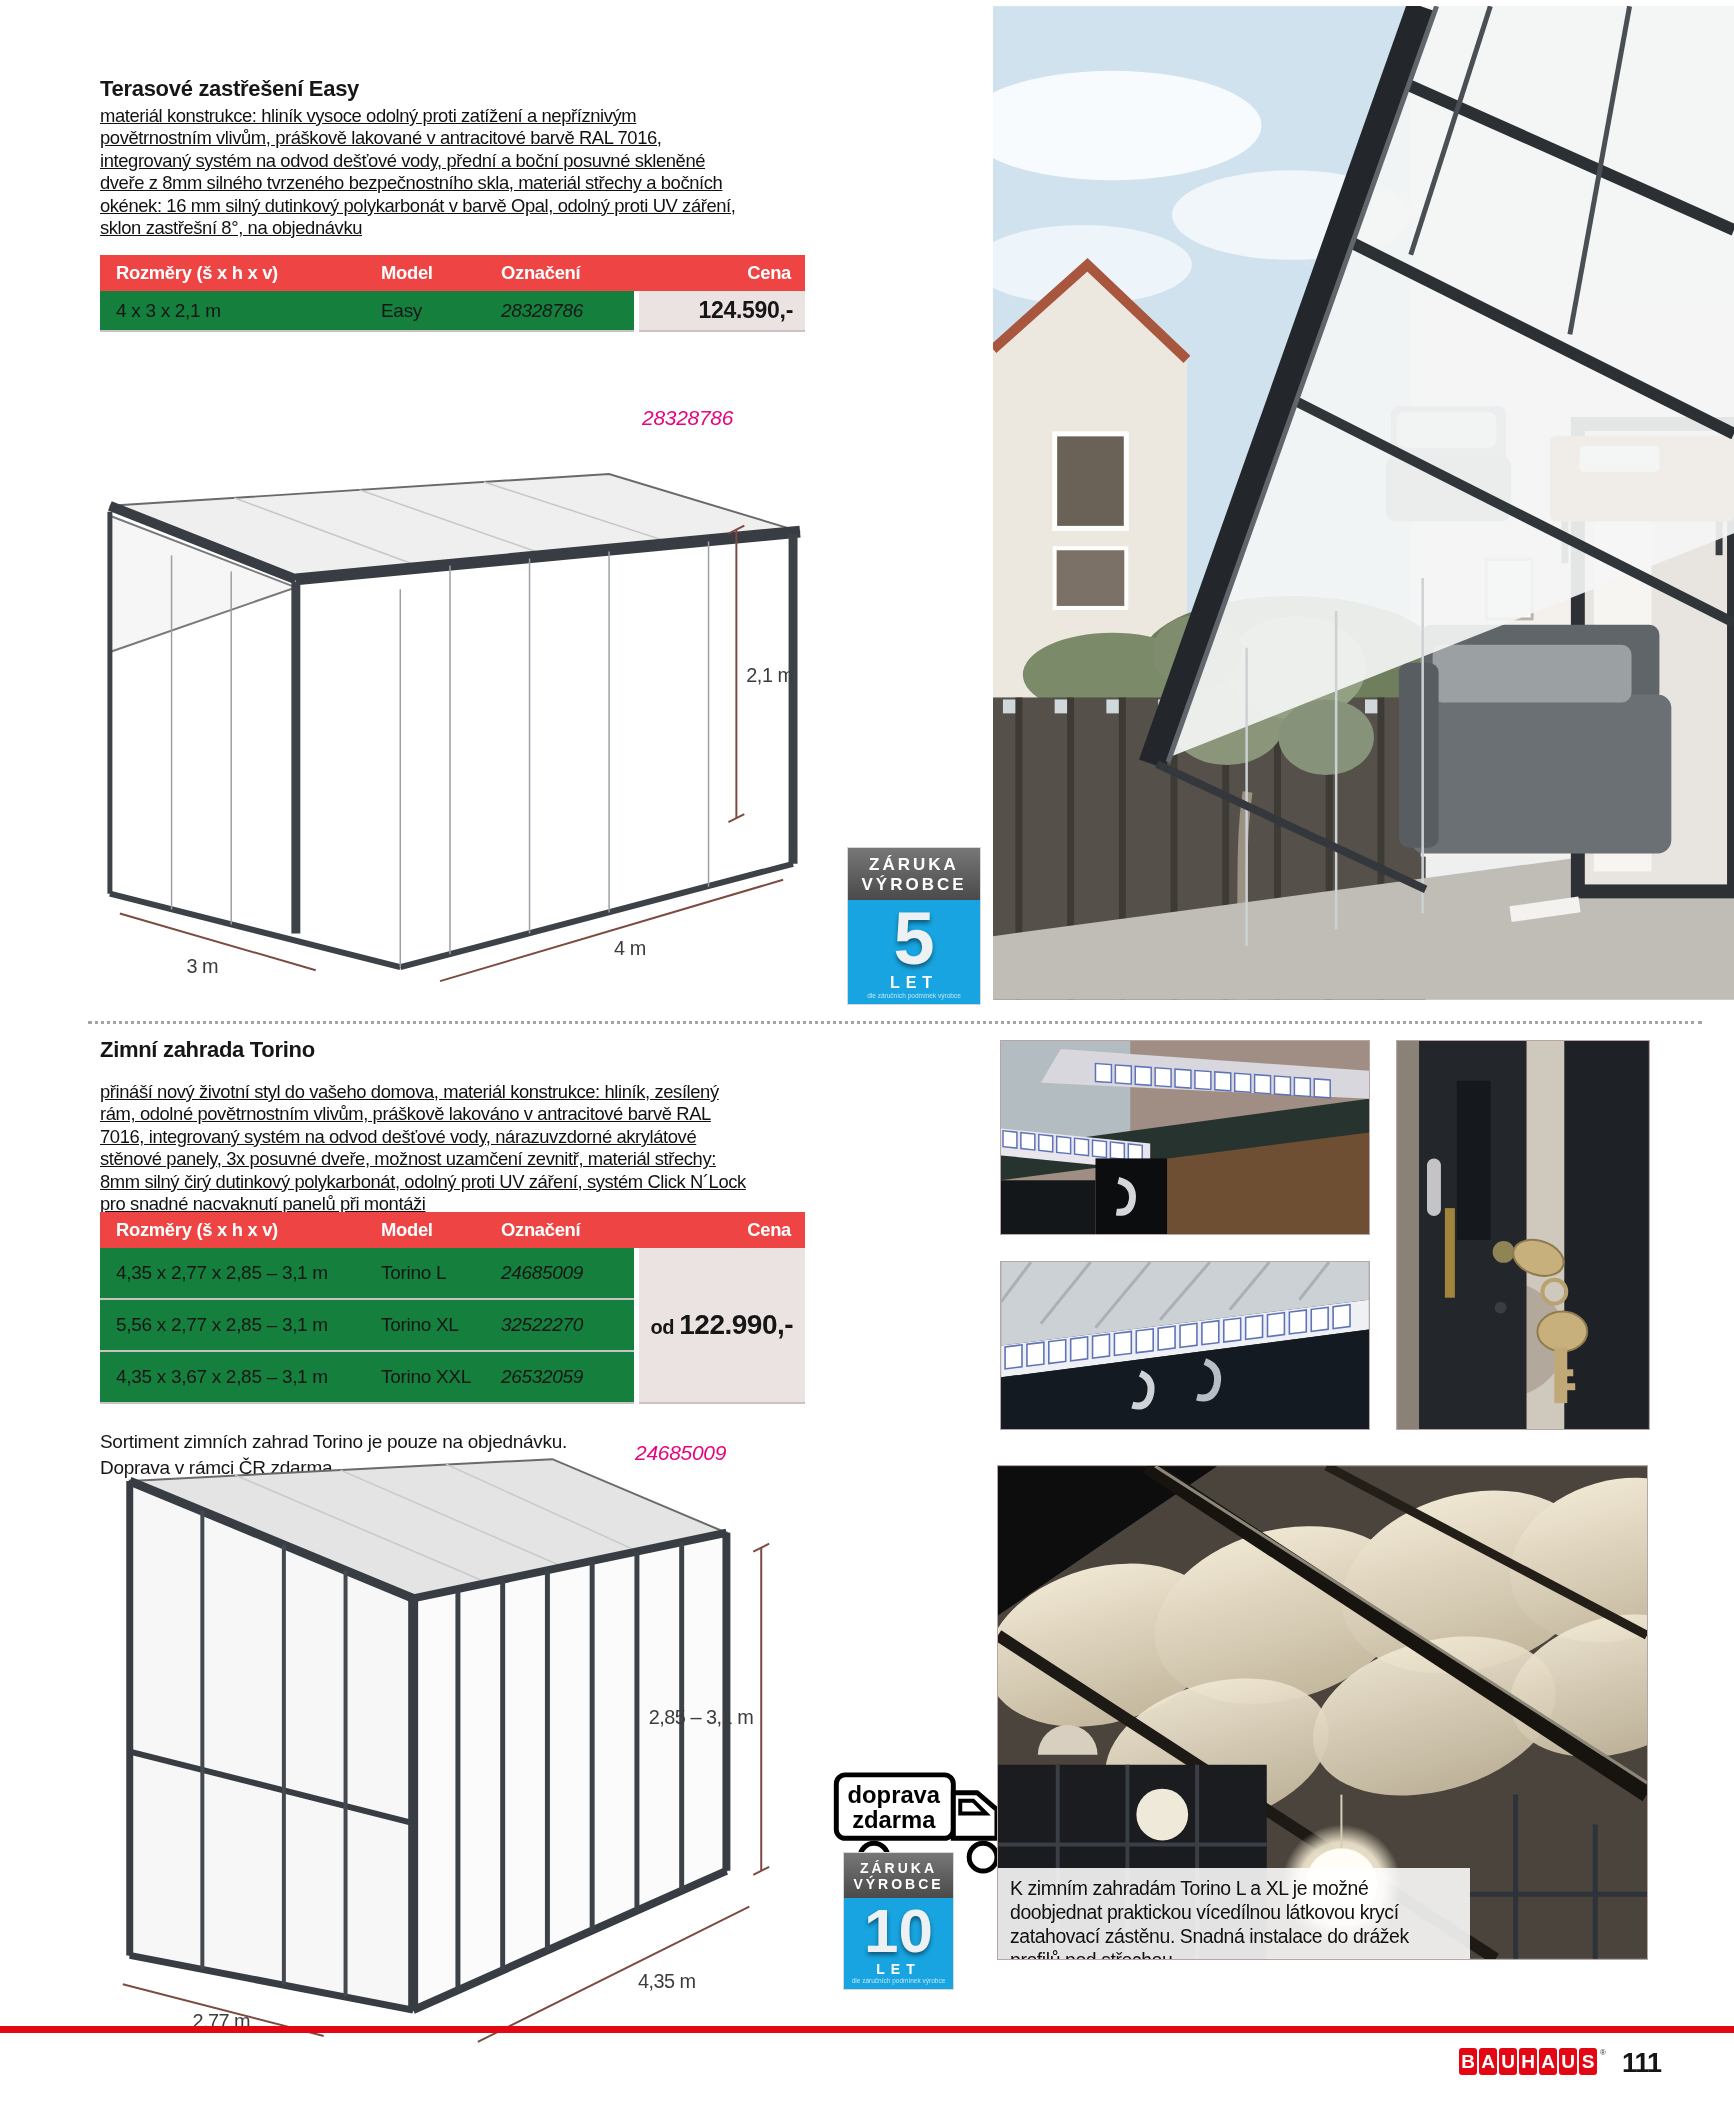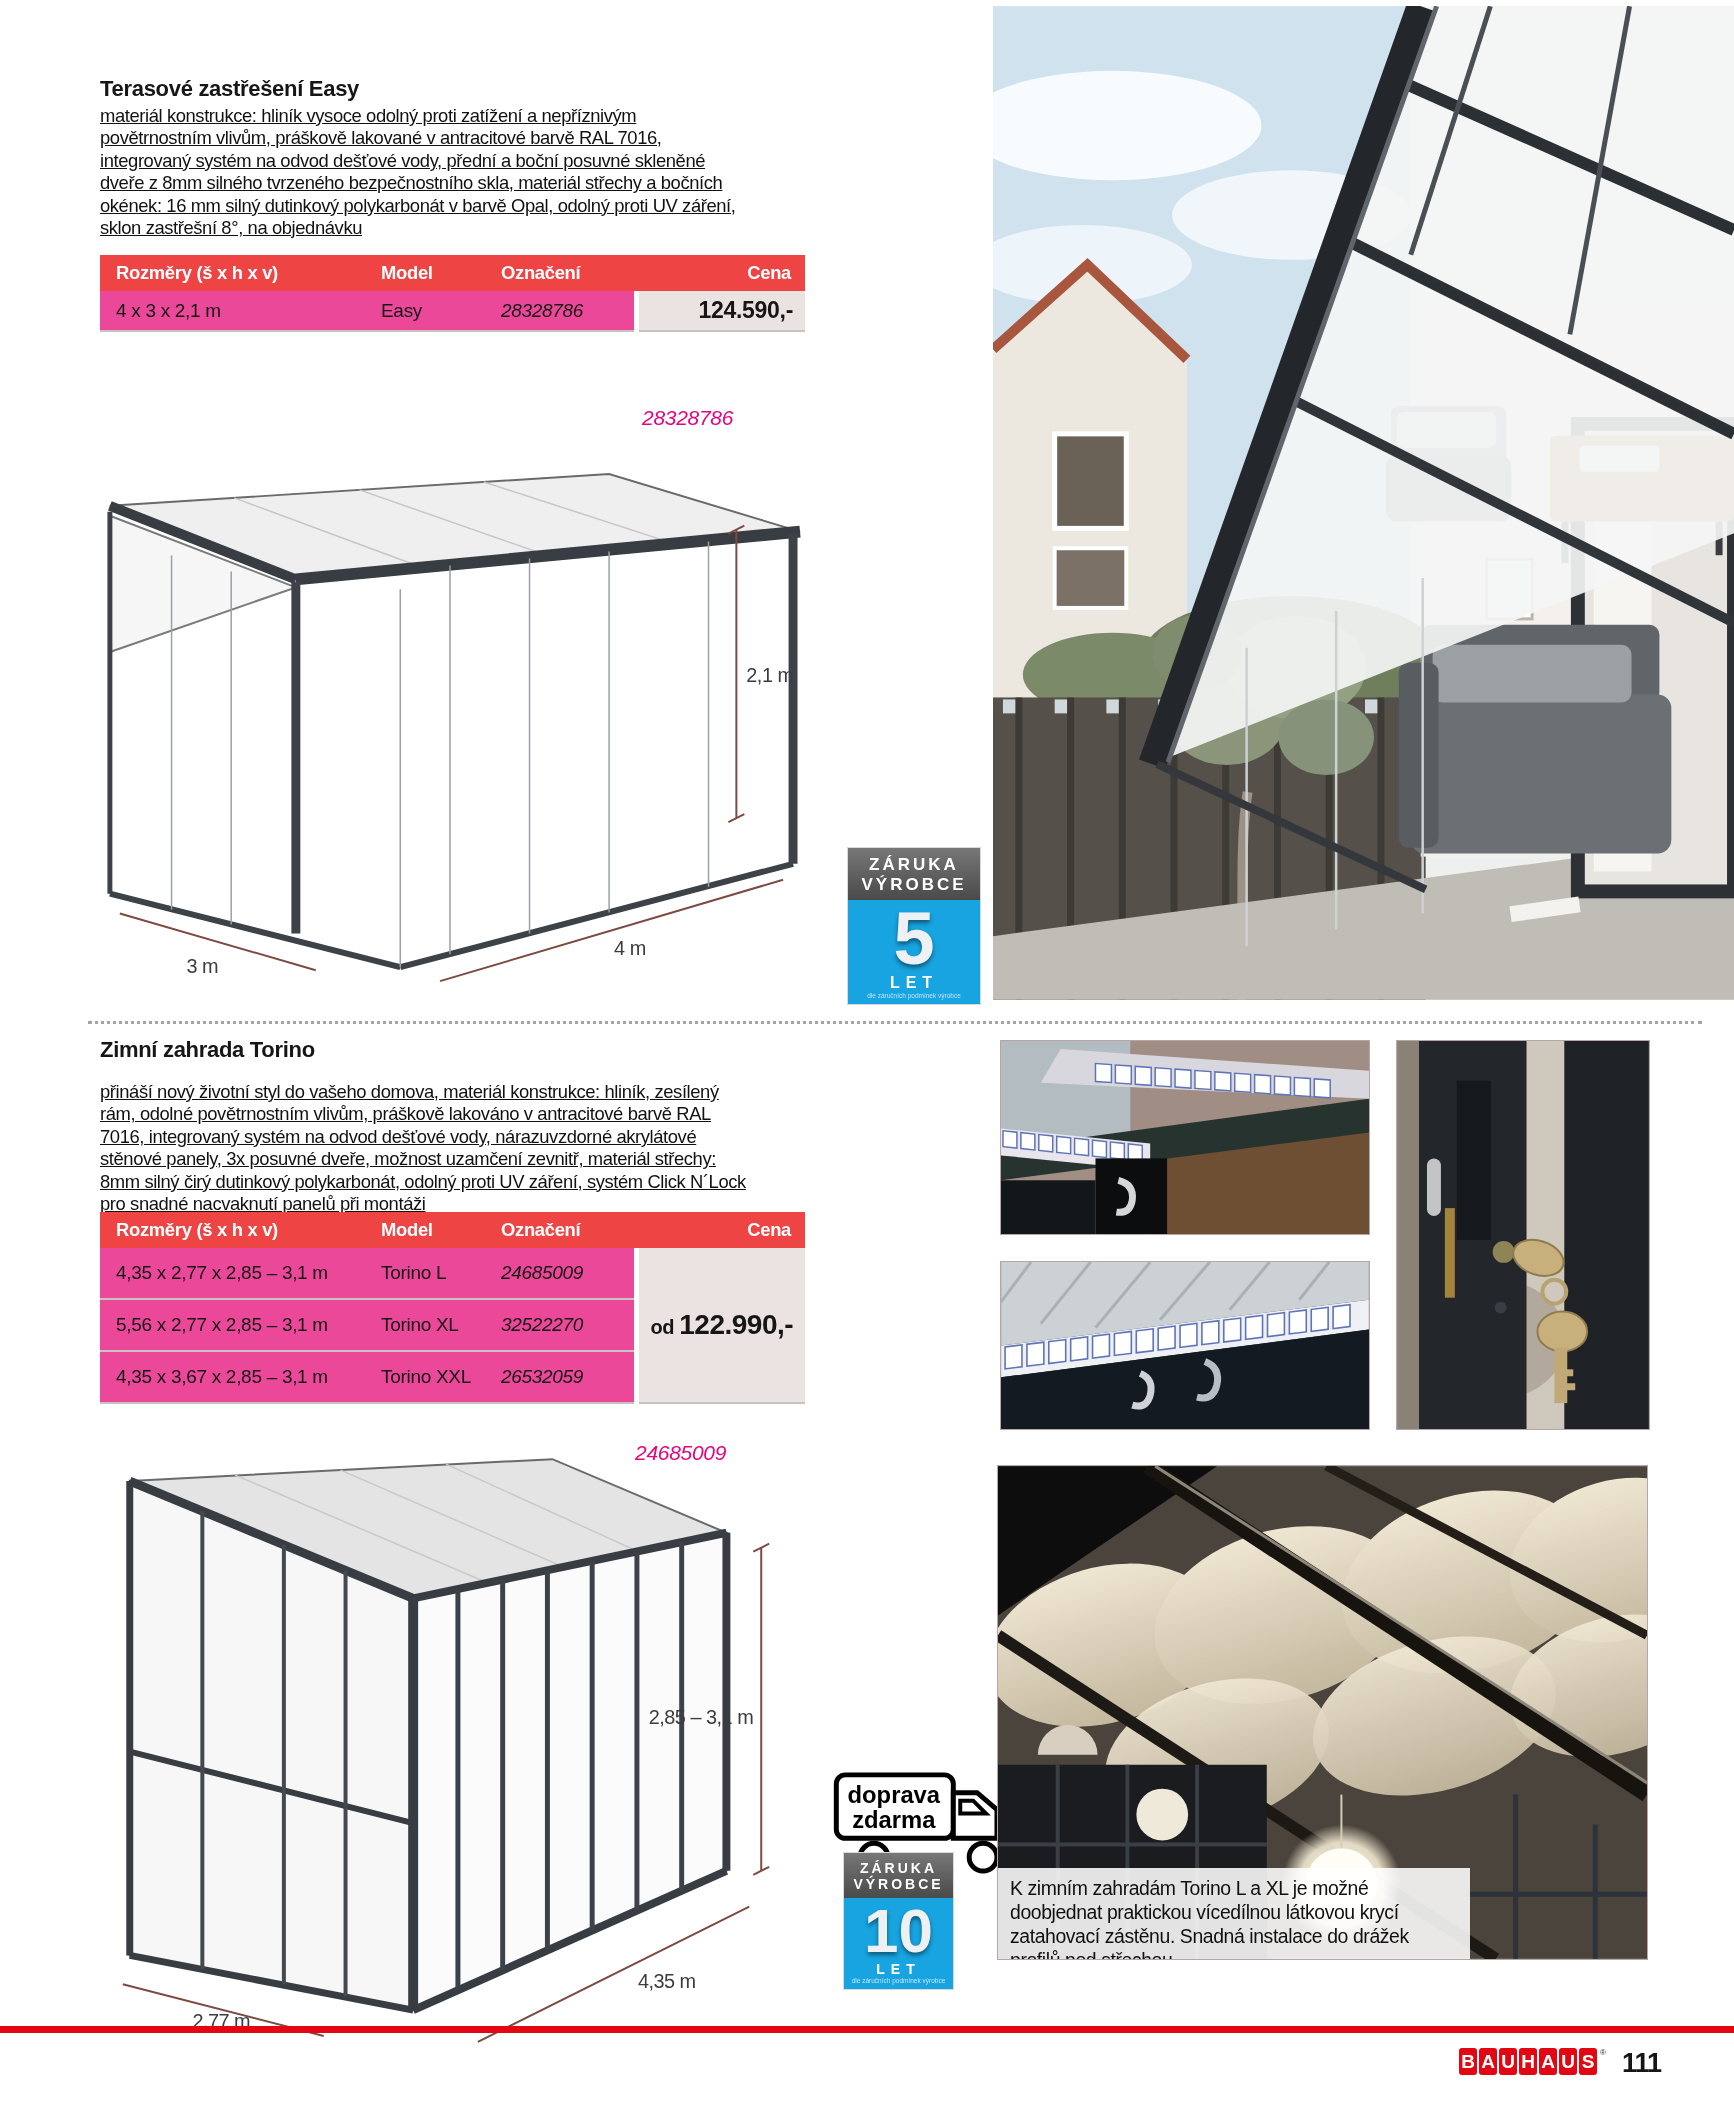--- a/index.html
+++ b/index.html
@@ -8,21 +8,21 @@
   .abs{position:absolute;}
 
   
   .sec-title{font-size:22px;font-weight:bold;letter-spacing:-0.3px;}
   .desc{font-size:18.4px;line-height:22.4px;letter-spacing:-0.4px;width:645px;color:#111;text-decoration:underline;}
 
   
   table.spec{border-collapse:collapse;table-layout:fixed;font-size:19px;letter-spacing:-0.3px;}
   table.spec th{background:#ef4444;color:#fff;font-weight:bold;text-align:left;padding:7px 0 7px 16px;font-size:18.4px;}
   table.spec th.c4{text-align:right;padding-right:14px;}
-  table.spec td{padding:6px 0 6px 16px;border-bottom:2px solid #c9c2c0;background:#ec4899;}
+  table.spec td{padding:6px 0 6px 16px;border-bottom:2px solid #c9c2c0;background:#15803d;}
   table.spec .w1{width:249px;} table.spec .w2{width:104px;} table.spec .w3{width:135px;} table.spec .w4{width:139px;}
   table.spec td.code{font-style:italic;}
   table.spec td.price{background:#ebe3e1;border-left:5px solid #fff;text-align:right;font-weight:bold;font-size:23px;padding-right:12px;}
   table.spec2 td{padding:14px 0 14px 16px;}
   table.spec2 td.pricebig{background:#ebe3e1;border-left:5px solid #fff;text-align:center;vertical-align:middle;padding:0 8px 0 8px;}
   .od{font-size:20px;font-weight:bold;}
   .amt{font-size:28px;font-weight:bold;letter-spacing:-0.5px;}
 
   .pinkcode{color:#e5067e;font-style:italic;font-size:21px;letter-spacing:-0.3px;}
   .notes{font-size:19px;line-height:26px;letter-spacing:-0.3px;}
@@ -165,20 +165,24 @@
         <td class="code">32522270</td>
       </tr>
       <tr>
         <td>4,35 x 3,67 x 2,85 – 3,1 m</td>
         <td>Torino XXL</td>
         <td class="code">26532059</td>
       </tr>
     </tbody>
   </table>
 
+  <div class="abs notes" style="left:100px;top:1429px;">
+    <div>Sortiment zimních zahrad Torino je pouze na objednávku.</div>
+    <div>Doprava v rámci ČR zdarma.</div>
+  </div>
 
   <div class="abs pinkcode" style="left:635px;top:1441px;">24685009</div>
 
   <svg class="abs" style="left:85px;top:1453px;" width="716" height="607" viewBox="0 0 720 610">
     <polygon points="45,28 470,6 645,80 330,146" fill="#e4e4e4" stroke="#6a6a6a" stroke-width="2"></polygon>
     <g stroke="#c9c9c9" stroke-width="1.5">
       <line x1="151" y1="22" x2="404" y2="130"></line>
         <line x1="257" y1="17" x2="478" y2="113"></line>
         <line x1="363" y1="11" x2="552" y2="97"></line>
     </g>

